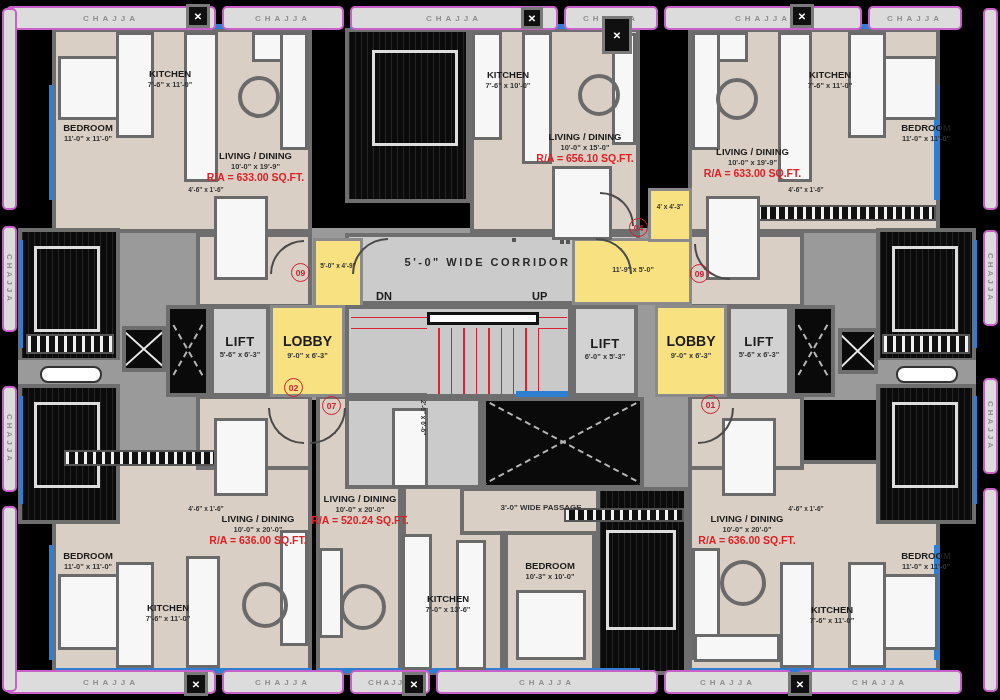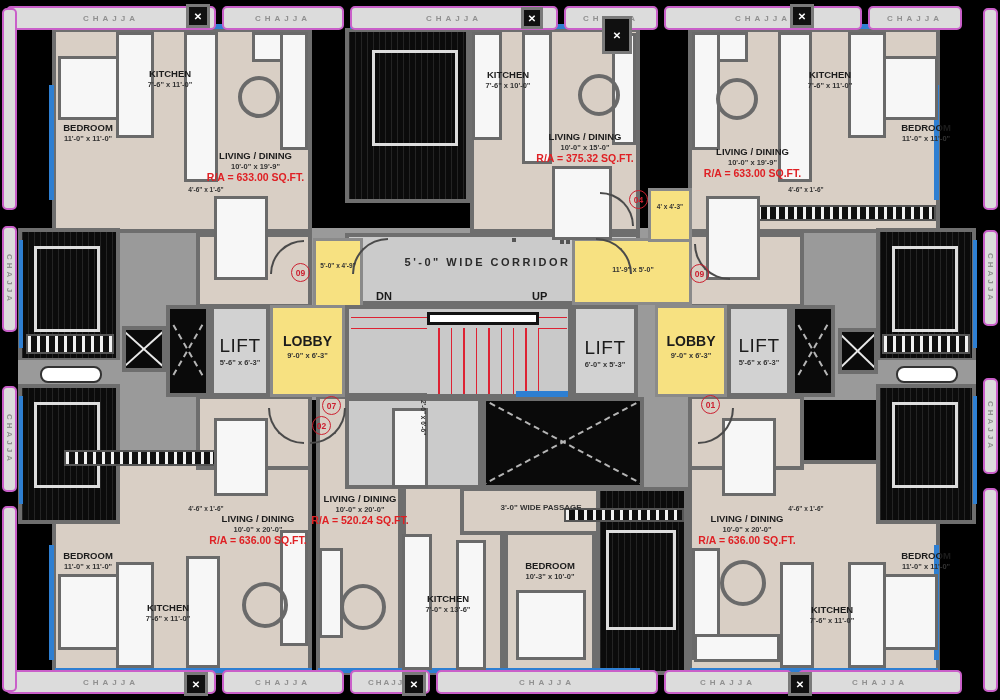--- a/index.html
+++ b/index.html
@@ -20,21 +20,21 @@
        color:#909090;font-size:8px;font-weight:bold;letter-spacing:4px;
        display:flex;align-items:center;justify-content:center;box-sizing:border-box;}
   .chjv{writing-mode:vertical-rl;letter-spacing:3px;}
   .duct{position:absolute;background:#101010;border:3px solid #7a7a7a;box-sizing:border-box;
         color:#fff;font-size:10px;font-weight:bold;display:flex;align-items:center;justify-content:center;}
   .lbl{position:absolute;text-align:center;color:#1c1c1c;line-height:1.25;white-space:nowrap;}
   .rn{display:block;font-size:9.5px;font-weight:bold;}
   .rd{display:block;font-size:7.5px;font-weight:bold;color:#333;}
   .ra{display:block;font-size:10.5px;font-weight:bold;color:#df2024;}
   .tiny{display:block;font-size:6.5px;font-weight:bold;color:#333;}
-  .liftn{display:block;font-size:19px;font-weight:normal;letter-spacing:.5px;}
+  .liftn{display:block;font-size:13px;font-weight:bold;letter-spacing:.5px;}
   .lobn{display:block;font-size:14px;font-weight:bold;}
   .circle{position:absolute;width:17px;height:17px;border:1.6px solid #cc2030;border-radius:50%;
           color:#cc2030;font-size:8.5px;font-weight:bold;display:flex;align-items:center;justify-content:center;}
   .furn{position:absolute;background:#f7f7f7;border:3px solid #6a6a6a;box-sizing:border-box;}
   .furnw{position:absolute;background:transparent;border:3px solid #ddd;box-sizing:border-box;}
   .circ{position:absolute;border:4px solid #6a6a6a;border-radius:50%;box-sizing:border-box;background:transparent;}
   .ward{position:absolute;background:repeating-linear-gradient(90deg,#f2f2f2 0 3px,#111 3px 9px);border:2px solid #555;box-sizing:border-box;}
   .arc{position:absolute;border-top:2px solid #4a4a4a;border-left:2px solid #4a4a4a;
        border-top-left-radius:100%;box-sizing:border-box;}
   .stairs{position:absolute;background:#c9c9c9;border:4px solid #6e6e6e;box-sizing:border-box;}
@@ -223,21 +223,21 @@
     <span class="tiny">4'-6" x 1'-6"</span>
   </div>
 
   <div class="lbl" style="left:468px;top:69px;width:80px;">
     <span class="rn">KITCHEN</span>
     <span class="rd">7'-6" x 10'-0"</span>
   </div>
   <div class="lbl" style="left:520px;top:131px;width:130px;">
     <span class="rn">LIVING / DINING</span>
     <span class="rd">10'-0" x 15'-0"</span>
-    <span class="ra">R/A = 375.32 SQ.FT.</span>
+    <span class="ra">R/A = 656.10 SQ.FT.</span>
   </div>
 
   <div class="lbl" style="left:690px;top:146px;width:125px;">
     <span class="rn">LIVING / DINING</span>
     <span class="rd">10'-0" x 19'-9"</span>
     <span class="ra">R/A = 633.00 SQ.FT.</span>
   </div>
   <div class="lbl" style="left:790px;top:69px;width:80px;">
     <span class="rn">KITCHEN</span>
     <span class="rd">7'-6" x 11'-0"</span>
@@ -330,23 +330,23 @@
   </div>
   <div class="lbl" style="left:597px;top:266px;width:72px;">
     <span class="tiny" style="font-size:7px;">11'-9" x 5'-0"</span>
   </div>
 
   <div class="corrlbl" style="left:390px;top:256px;width:195px;">5'-0"  WIDE  CORRIDOR</div>
   <div class="dnup" style="left:376px;top:290px;">DN</div>
   <div class="dnup" style="left:532px;top:290px;">UP</div>
 
   <div class="circle" style="left:291px;top:263px;">09</div>
-  <div class="circle" style="left:629px;top:190px;">04</div>
+  <div class="circle" style="left:629px;top:218px;">04</div>
   <div class="circle" style="left:690px;top:264px;">09</div>
-  <div class="circle" style="left:284px;top:416px;margin-left:28px;">02</div>
+  <div class="circle" style="left:284px;top:378px;">02</div>
   <div class="circle" style="left:322px;top:396px;">07</div>
   <div class="circle" style="left:701px;top:395px;">01</div>
 
   <div class="chj" style="left:6px;top:6px;width:210px;height:24px;">
       <span>CHAJJA</span>
     </div>
   <div class="chj" style="left:222px;top:6px;width:122px;height:24px;">
       <span>CHAJJA</span>
     </div>
   <div class="chj" style="left:350px;top:6px;width:208px;height:24px;">

